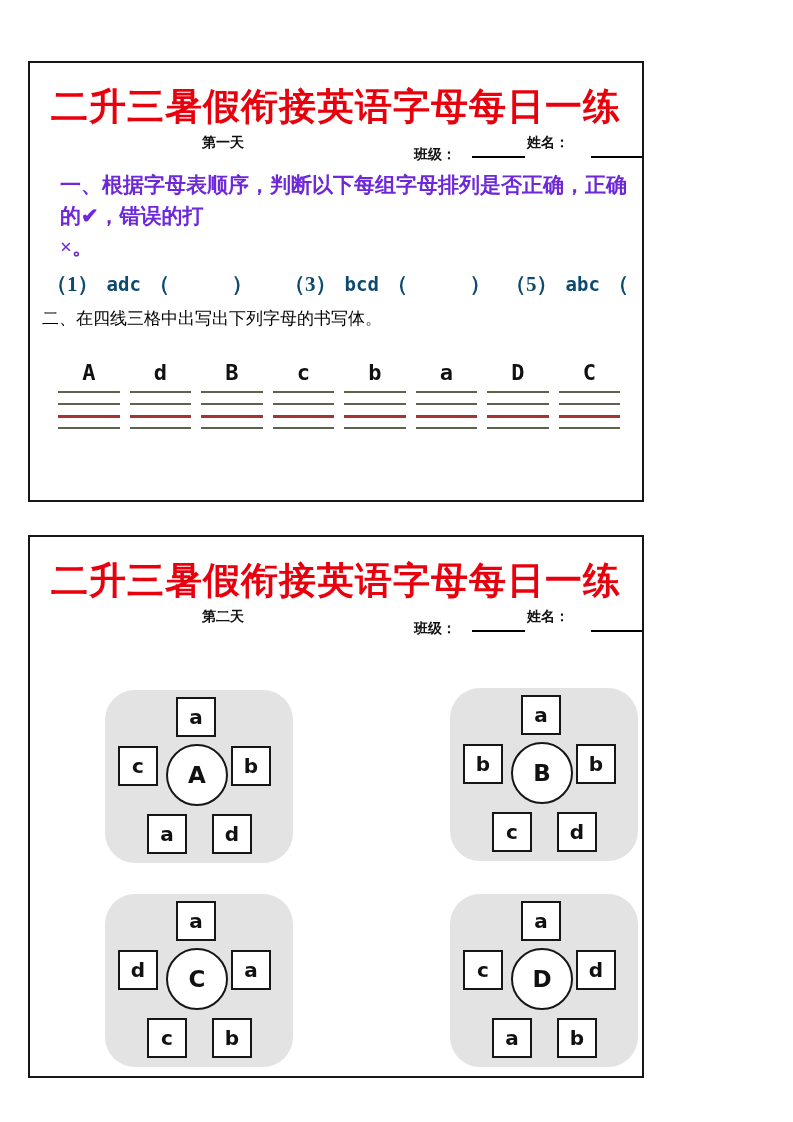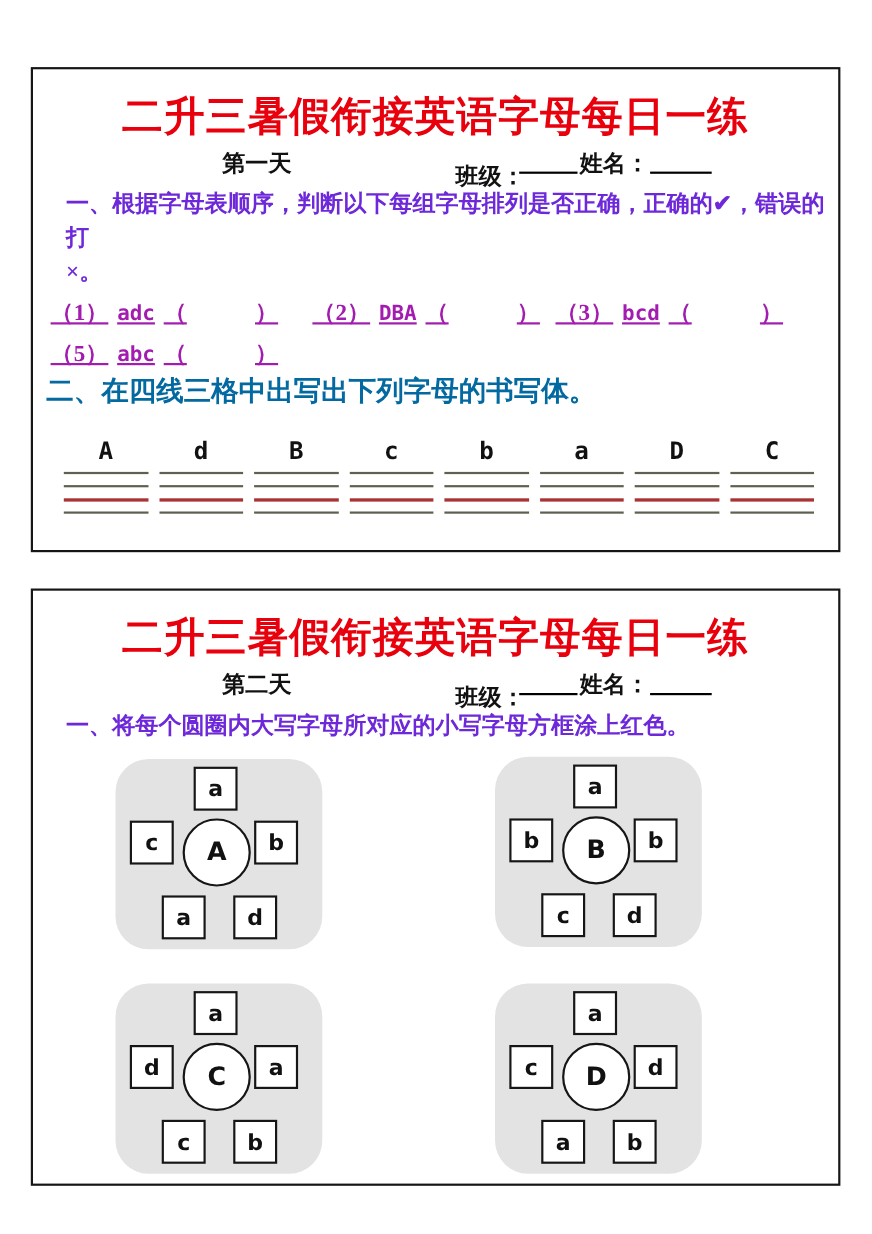--- a/index.html
+++ b/index.html
@@ -2,64 +2,64 @@
 <html><head>
 <meta charset="utf-8">
 <style>
   html,body{margin:0;padding:0;}
   body{
     width:793px;height:1122px;background:#ffffff;position:relative;
     font-family:"Liberation Serif","DejaVu Serif",serif;
     -webkit-font-smoothing:antialiased;
   }
   .page{
-    position:absolute;left:28px;width:736px;background:#fff;
+    position:absolute;left:28px;width:616px;background:#fff;
     border:2px solid #161616;box-sizing:border-box;overflow:hidden;
   }
   #page1{top:61px;height:441px;}
   #page2{top:535px;height:543px;}
 
   .title{
     margin-top:24px;text-align:center;
     color:#e8000d;font-weight:bold;font-size:37px;line-height:40px;
     letter-spacing:1px;
   }
   .header-row{
     position:relative;height:32px;margin-top:5px;
-    font-size:21px;font-weight:bold;color:#111;
+    font-size:14px;font-weight:bold;color:#111;
   }
   .header-row .day{position:absolute;left:172px;top:2px;}
   .header-row .class-label{position:absolute;left:384px;top:14px;}
   .header-row .name-label{position:absolute;left:497px;top:2px;text-align:right;}
   .blank{
     position:absolute;top:2px;height:22px;display:inline-block;
     border-bottom:2px solid #000;
   }
   .blank.b1{left:442px;width:53px;}
   .blank.b2{left:561px;width:56px;}
 
   .instr{
     margin:6px 12px 0 30px;font-size:21px;font-weight:bold;color:#6d28d9;
     line-height:31px;
   }
   .instr .x-line{display:block;}
 
   .items{
     display:grid;grid-template-columns:238px 221px 1fr;
     row-gap:9px;margin:8px 0 0 16px;
-    font-size:21px;font-weight:bold;color:#a21caf;line-height:27px;text-decoration:underline;
+    font-size:21px;font-weight:bold;color:#0c4a6e;line-height:27px;
   }
   .item{white-space:nowrap;}
   .item .ilet{
     font-family:"DejaVu Sans Mono","Liberation Mono",monospace;
     font-size:19px;margin:0 8px;
   }
   .ablank{display:inline-block;width:62px;}
 
-  .sec2{margin:7px 12px 0 12px;font-size:25px;font-weight:bold;color:#0369a1;line-height:28px;}
+  .sec2{margin:7px 12px 0 12px;font-size:17px;font-weight:normal;color:#000000;line-height:28px;}
 
   .trace-letters{
     display:flex;gap:10px;margin:27px 22px 0 28px;
     font-family:"DejaVu Sans Mono","Liberation Mono",monospace;
     font-size:22px;font-weight:bold;color:#111;
   }
   .trace-letters span{flex:1;text-align:center;}
   .write-grid{display:flex;gap:10px;margin:6px 22px 0 28px;}
   .seg{flex:1;}
   .seg i{display:block;height:2px;background:#5d6150;margin-bottom:10px;}
@@ -112,23 +112,20 @@
   <div class="instr">
     <span>一、根据字母表顺序，判断以下每组字母排列是否正确，正确的✔，错误的打</span>
     <span class="x-line">×。</span>
   </div>
 
   <div class="items">
     <div class="item">
       <span>（1）</span><span class="ilet">adc</span><span>（</span><span class="ablank"></span><span>）</span>
     </div>
     <div class="item">
-      <span>（2）</span><span class="ilet">DBA</span><span>（</span><span class="ablank"></span><span>）</span>
-    </div>
-    <div class="item">
       <span>（3）</span><span class="ilet">bcd</span><span>（</span><span class="ablank"></span><span>）</span>
     </div>
     <div class="item">
       <span>（5）</span><span class="ilet">abc</span><span>（</span><span class="ablank"></span><span>）</span>
     </div>
   </div>
 
   <div class="sec2">二、在四线三格中出写出下列字母的书写体。</div>
 
   <div class="trace-letters">
@@ -198,21 +195,20 @@
   <div class="title">二升三暑假衔接英语字母每日一练</div>
 
   <div class="header-row">
     <span class="day">第二天</span>
     <span class="class-label">班级：</span>
     <span class="blank b1"></span>
     <span class="name-label">姓名：</span>
     <span class="blank b2"></span>
   </div>
 
-  <div class="instr">一、将每个圆圈内大写字母所对应的小写字母方框涂上红色。</div>
 
   <div class="panel p-a">
     <div class="sq pos-top">a</div>
     <div class="sq pos-left">c</div>
     <div class="sq pos-right">b</div>
     <div class="circle">A</div>
     <div class="sq pos-bl">a</div>
     <div class="sq pos-br">d</div>
   </div>
 

